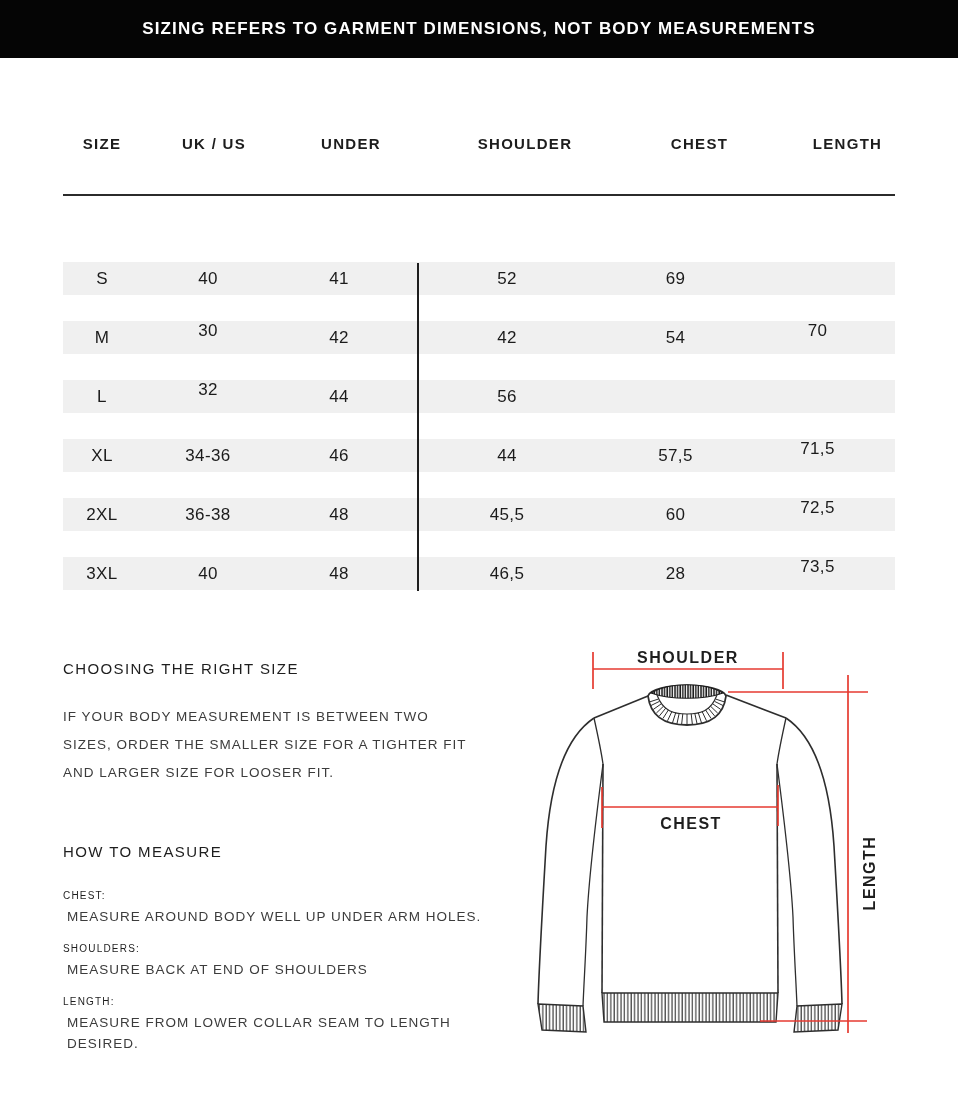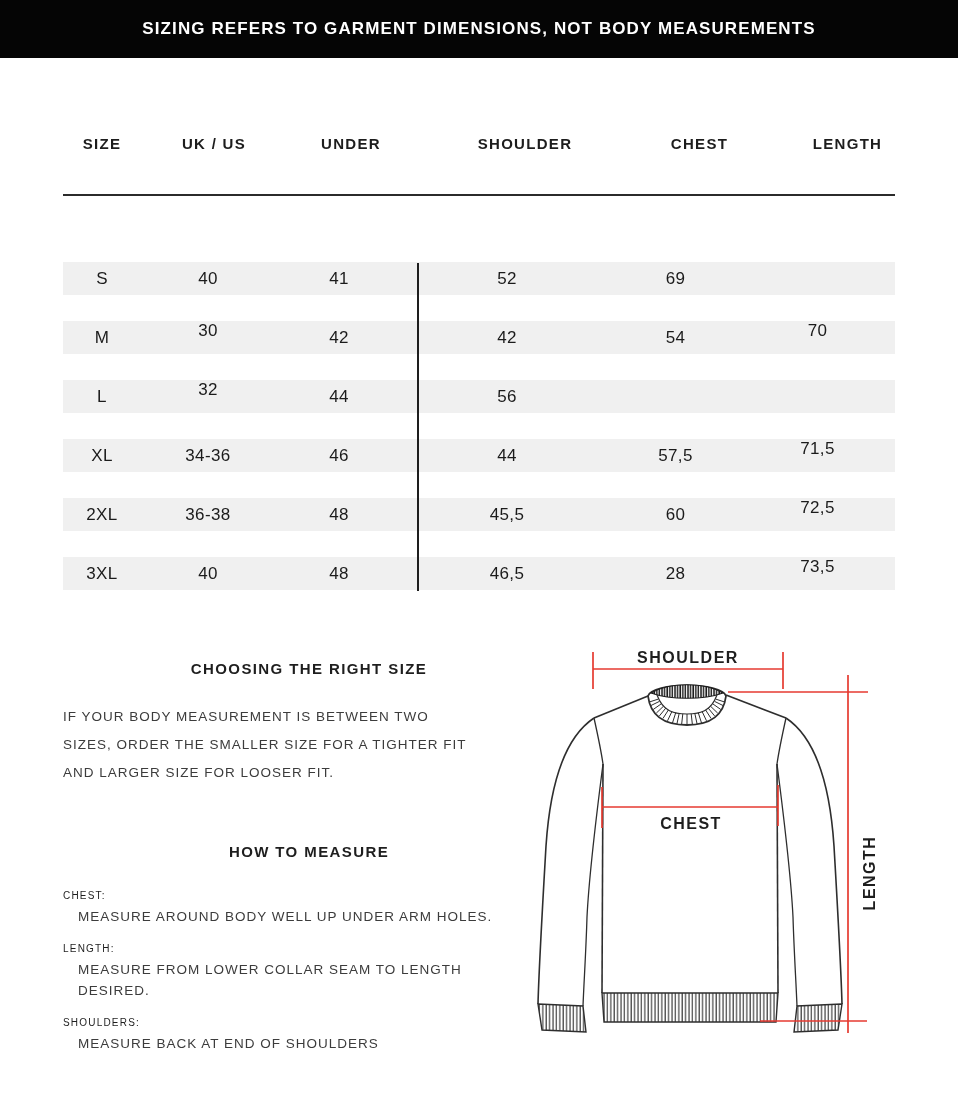--- a/index.html
+++ b/index.html
@@ -50,35 +50,35 @@
   }
   .tcell.raised { transform: translateY(-7px); }
   .vline {
     position: absolute; left: 354px; top: 135px;
     width: 2px; height: 328px; background: #1e1e1e;
   }
 
   
   .info { position: absolute; left: 63px; top: 660px; width: 492px; }
   .section-h {
-    margin: 0; font-size: 15px; font-weight: bold;
-    letter-spacing: 1.4px; color: #1e1e1e; text-align: center;
+    margin: 0; font-size: 15px; font-weight: normal;
+    letter-spacing: 1.4px; color: #1e1e1e;
   }
   .section-h.choosing { margin-bottom: 26px; }
   .section-h.howto { margin-top: 56px; margin-bottom: 30px; }
   .body-text {
     margin: 0; font-size: 13.5px; letter-spacing: 1px;
     line-height: 28px; color: #3c3c3c; white-space: pre-line;
   }
   .mi-label {
     margin: 16px 0 5px 0; font-size: 10px; font-weight: normal;
     letter-spacing: 1.2px; color: #1e1e1e;
   }
   .mi-text {
-    margin: 0 0 11px 15px; font-size: 13.5px; letter-spacing: 1px;
+    margin: 0 0 11px 4px; font-size: 13.5px; letter-spacing: 1px;
     line-height: 21px; color: #3c3c3c; white-space: pre-line;
   }
 
   
   .diagram { position: absolute; left: 518px; top: 636px; width: 440px; height: 470px; }
   svg text { font-family: "Liberation Sans", sans-serif; }
 </style>
 </head>
 <body>
 
@@ -152,27 +152,27 @@
 SIZES, ORDER THE SMALLER SIZE FOR A TIGHTER FIT
 AND LARGER SIZE FOR LOOSER FIT.</p>
 
   <h2 class="section-h howto">HOW TO MEASURE</h2>
 
   <div>
     <p class="mi-label">CHEST:</p>
     <p class="mi-text">MEASURE AROUND BODY WELL UP UNDER ARM HOLES.</p>
   </div>
   <div>
+    <p class="mi-label">SHOULDERS:</p>
+    <p class="mi-text">MEASURE BACK AT END OF SHOULDERS</p>
+  </div>
+  <div>
     <p class="mi-label">LENGTH:</p>
     <p class="mi-text">MEASURE FROM LOWER COLLAR SEAM TO LENGTH
 DESIRED.</p>
-  </div>
-  <div>
-    <p class="mi-label">SHOULDERS:</p>
-    <p class="mi-text">MEASURE BACK AT END OF SHOULDERS</p>
   </div>
 </div>
 
 <div class="diagram">
   <svg width="440" height="470" viewBox="0 0 440 470">
     <defs>
       <pattern id="rib" width="3.4" height="8" patternUnits="userSpaceOnUse">
         <rect width="3.4" height="8" fill="#ffffff"></rect>
         <line x1="1" y1="0" x2="1" y2="8" stroke="#2e2e2e" stroke-width="1.1"></line>
       </pattern>

